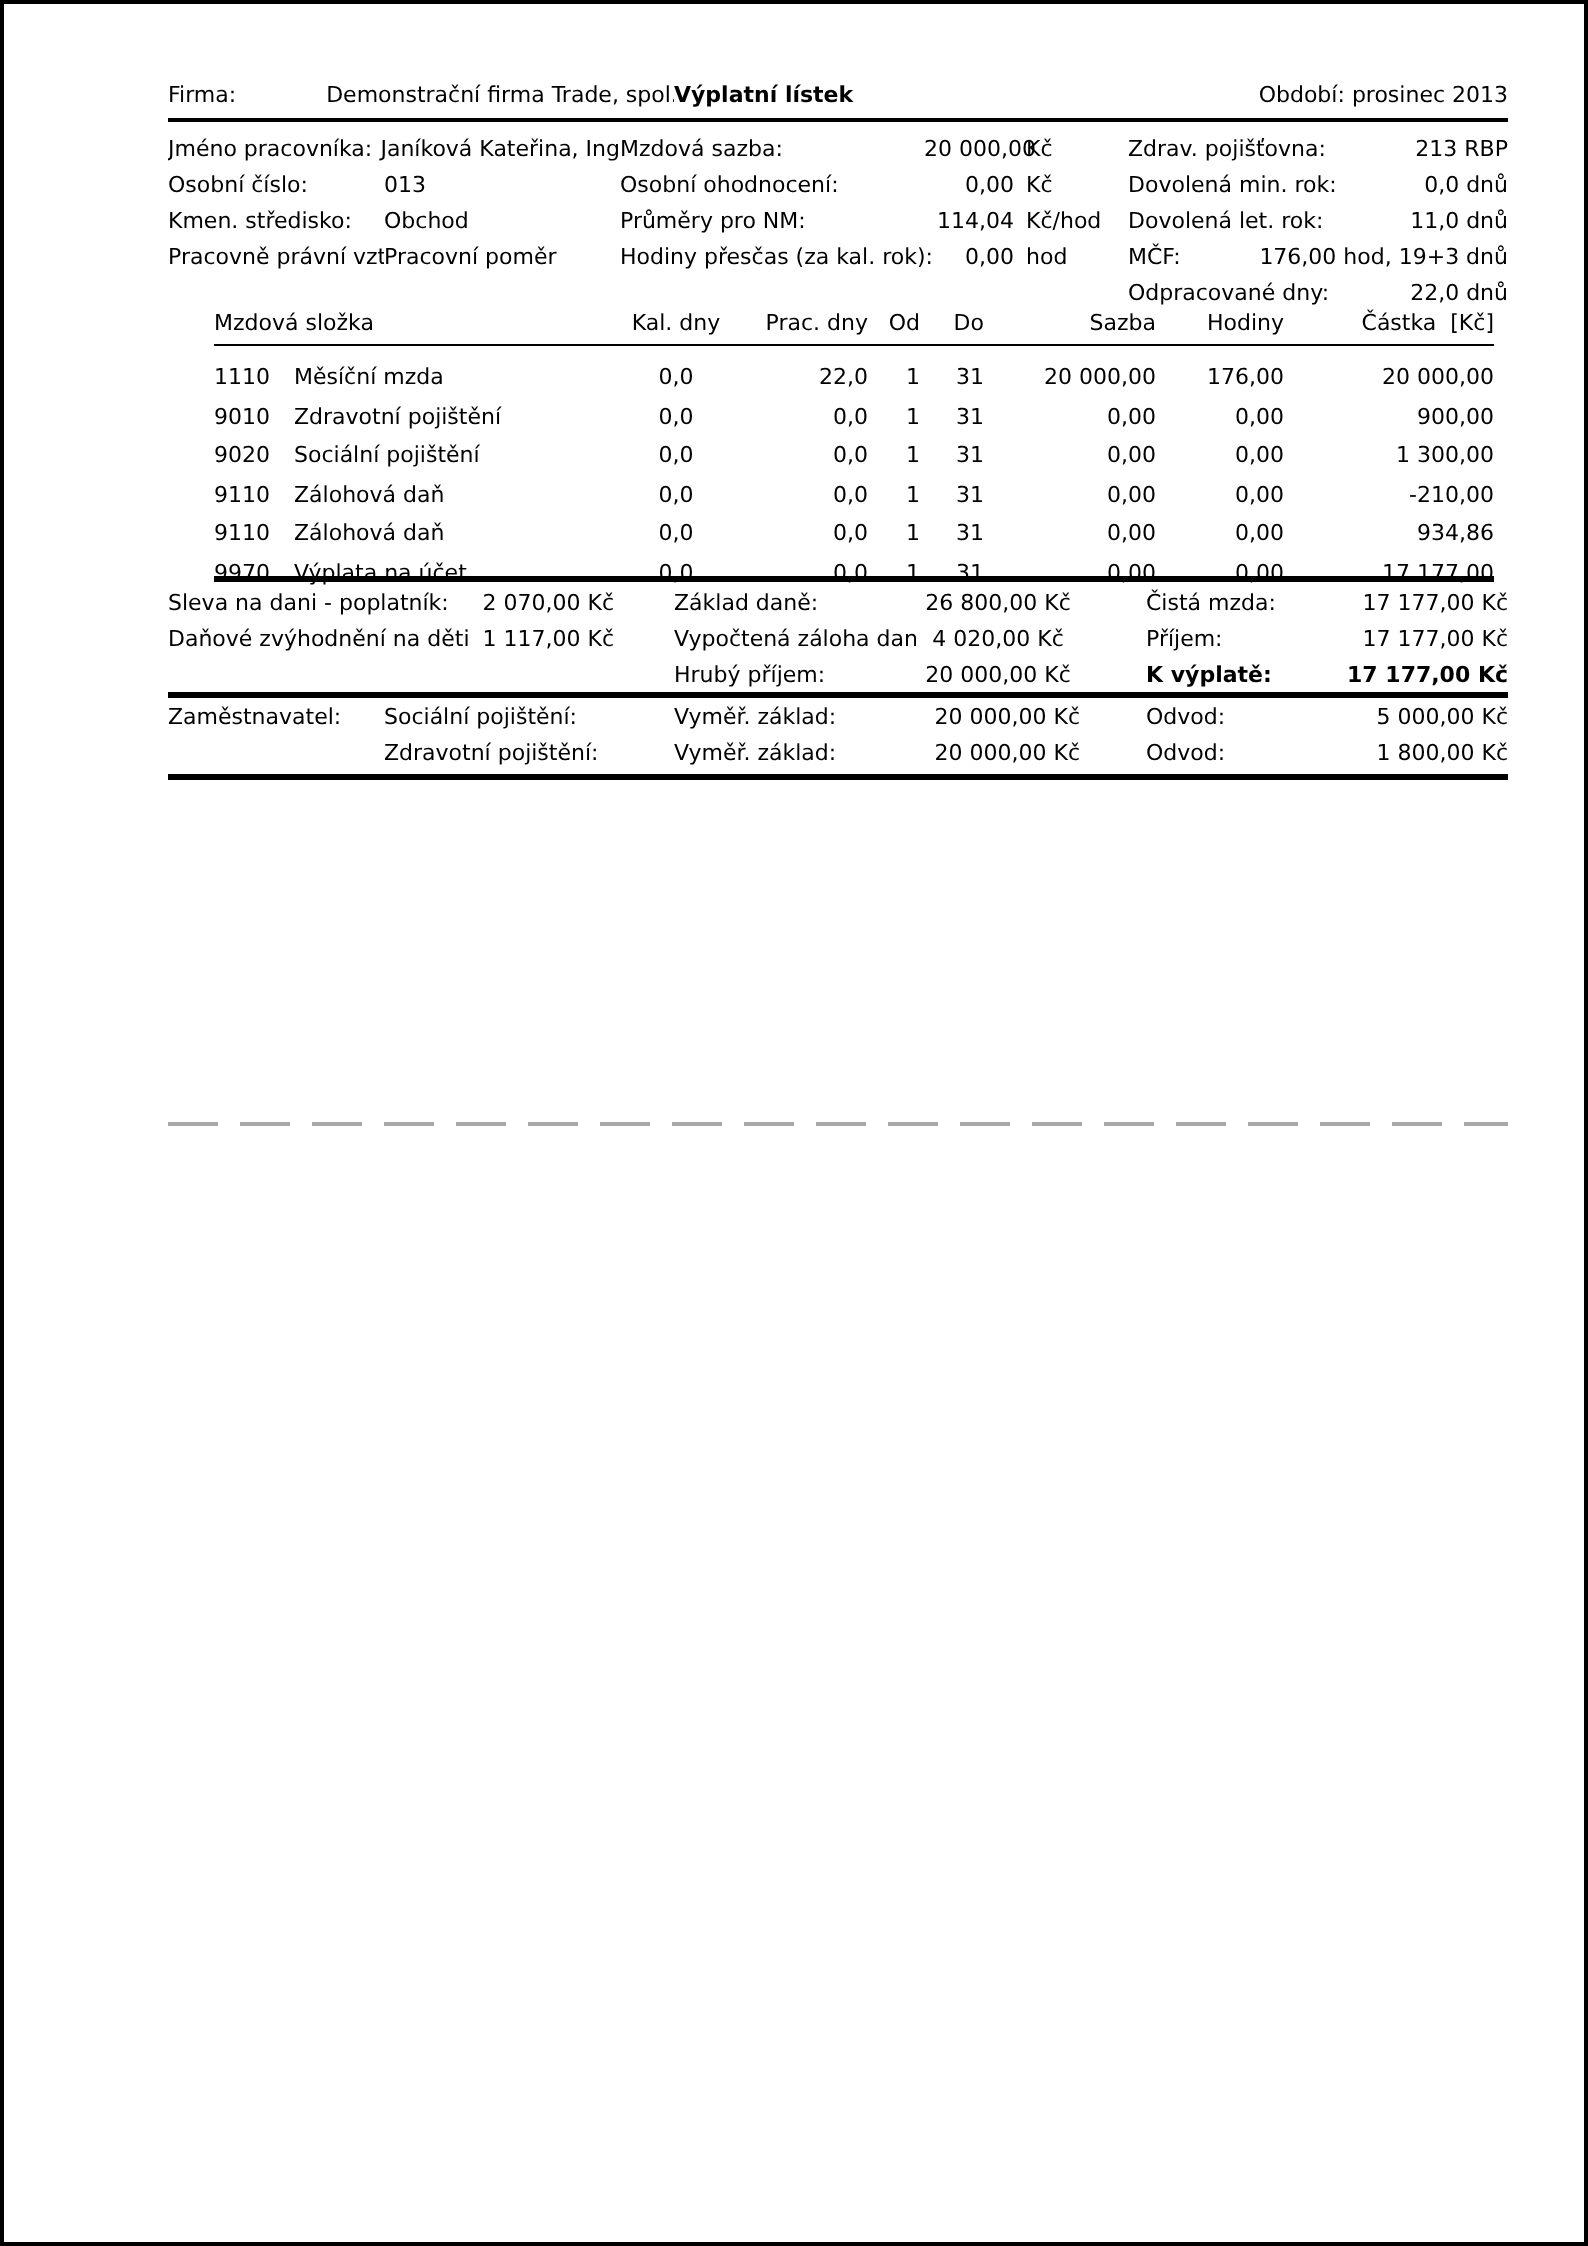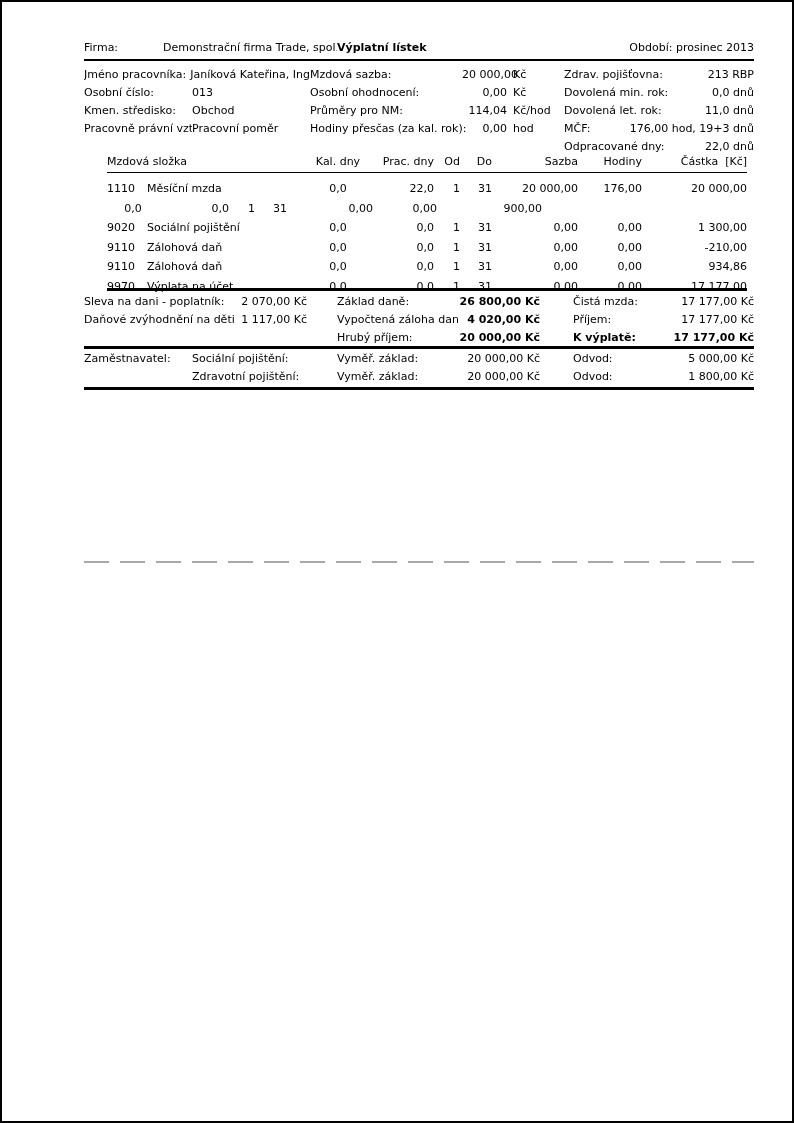--- a/index.html
+++ b/index.html
@@ -44,21 +44,21 @@
   .c-od { width:26px; text-align:right; }
   .c-do { width:32px; text-align:right; }
   .c-sazba { width:86px; text-align:right; }
   .c-hod { width:64px; text-align:right; }
   .c-castka { width:105px; text-align:right; }
   
   .summary { left:82px; top:291px; width:670px; }
   .s-l1 { width:150px; overflow:hidden; }
   .s-v1 { width:73px; text-align:right; }
   .s-l2 { width:121px; overflow:hidden; margin-left:30px; }
-  .s-v2 { width:82px; text-align:right;font-weight:bold; }
+  .s-v2 { width:82px; text-align:center; }
   .s-l3 { width:92px; margin-left:33px; }
   .s-v3 { flex:1; text-align:right; }
   .bold { font-weight:bold; }
   
   .employer { left:82px; top:348px; width:670px; }
   .e-c1 { width:108px; }
   .e-c2 { width:145px; }
   .e-l3 { width:121px; }
   .e-v3 { width:82px; text-align:right; }
   .e-l4 { width:92px; margin-left:33px; }
@@ -166,20 +166,24 @@
           </span>
           <span class="c-kal">0,0</span>
           <span class="c-prac">22,0</span>
           <span class="c-od">1</span>
           <span class="c-do">31</span>
           <span class="c-sazba">20 000,00</span>
           <span class="c-hod">176,00</span>
           <span class="c-castka">20 000,00</span>
         </div>
       <div class="trow">
+          <span class="c-name">
+            <span class="c-code">9010</span>
+            <span>Zdravotní pojištění</span>
+          </span>
           <span class="c-kal">0,0</span>
           <span class="c-prac">0,0</span>
           <span class="c-od">1</span>
           <span class="c-do">31</span>
           <span class="c-sazba">0,00</span>
           <span class="c-hod">0,00</span>
           <span class="c-castka">900,00</span>
         </div>
       <div class="trow">
           <span class="c-name">

